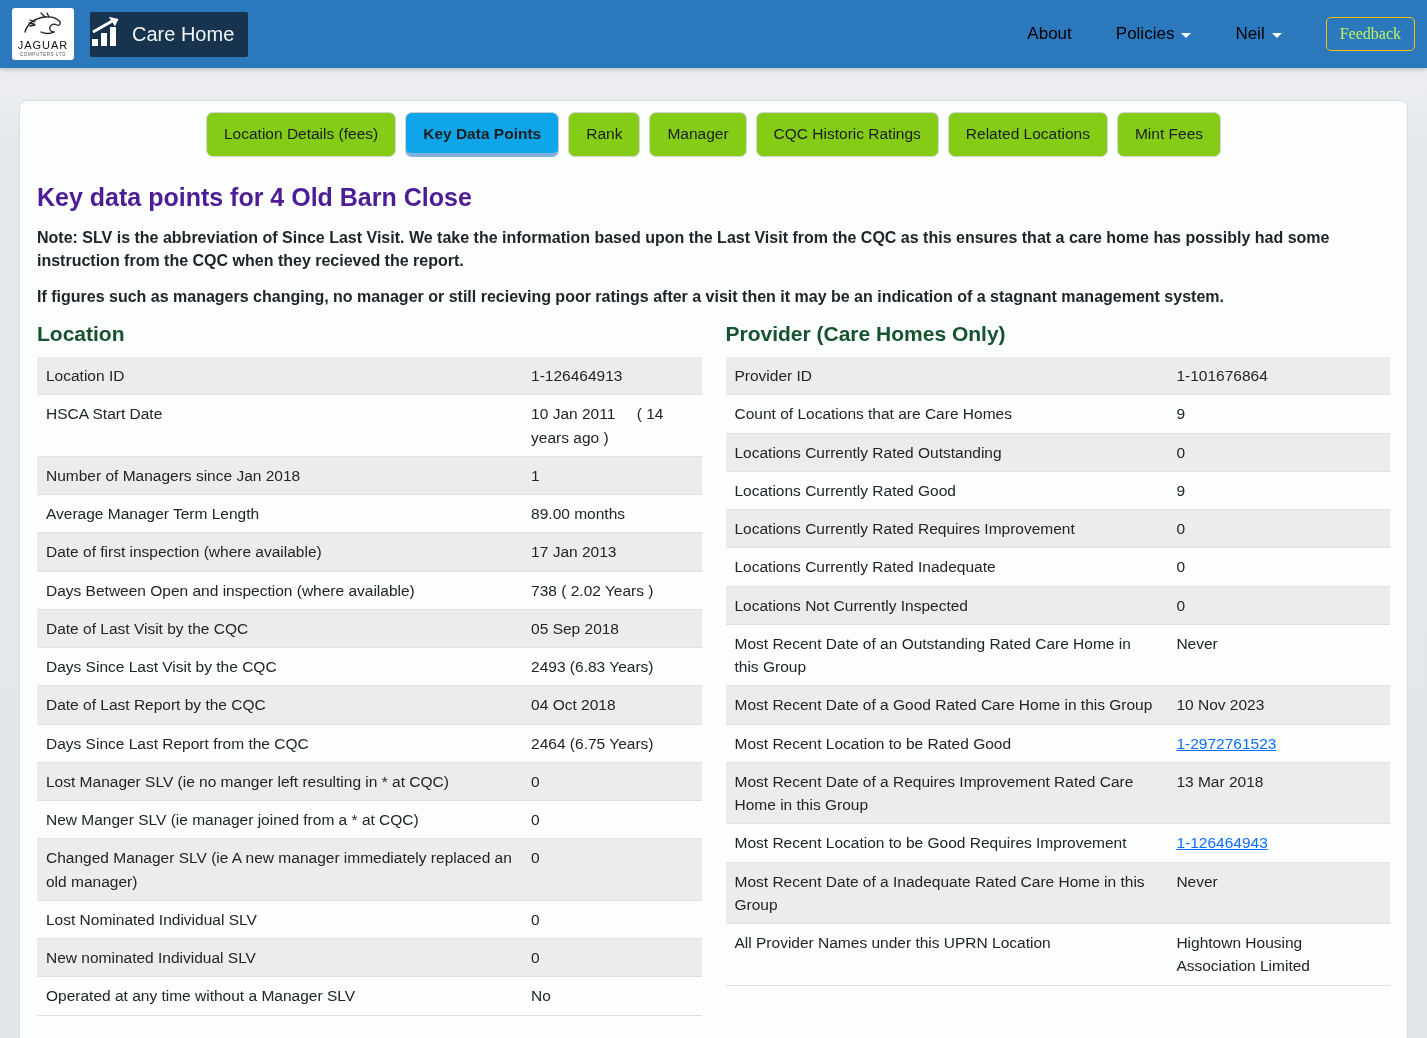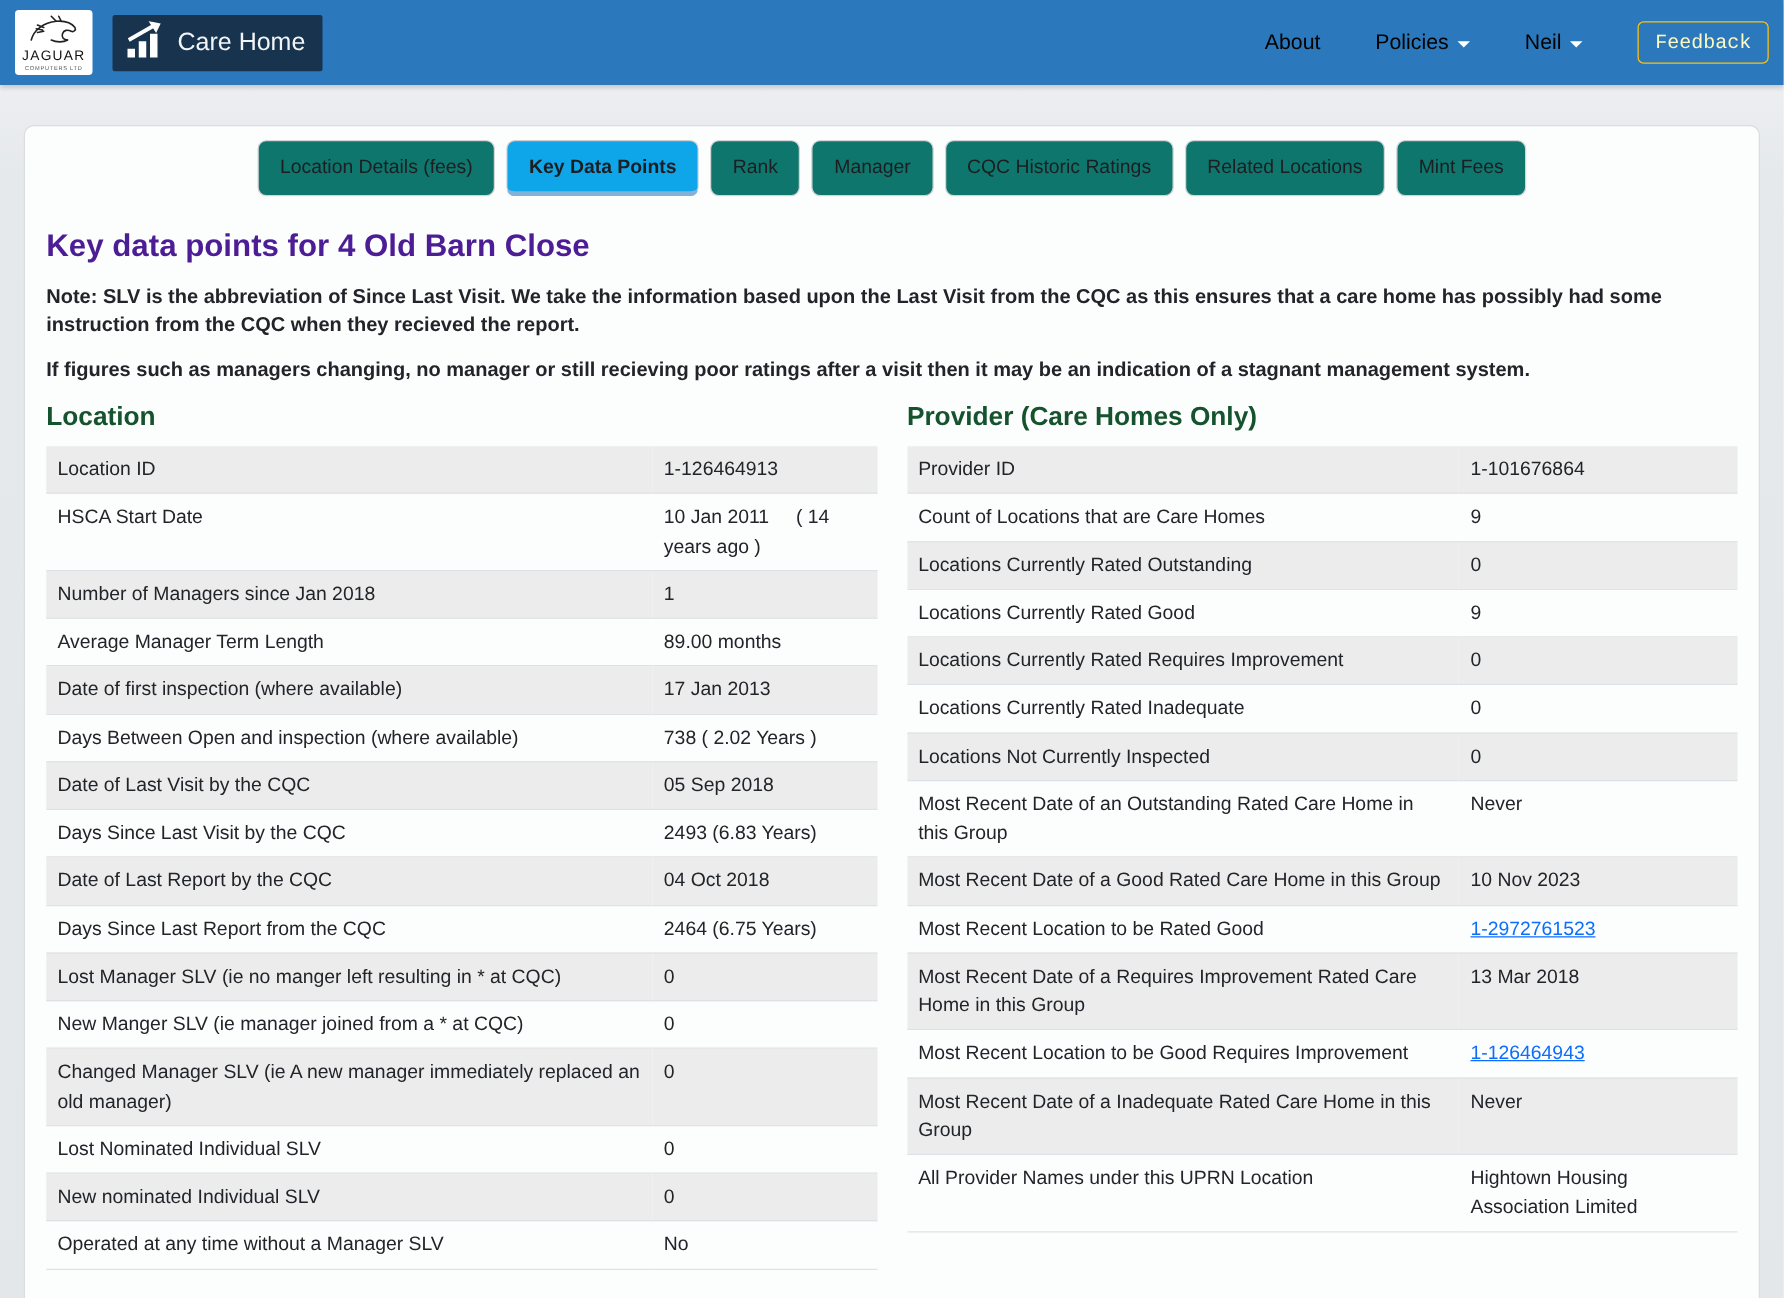--- a/index.html
+++ b/index.html
@@ -19,51 +19,51 @@
   .brand-jaguar {
     width:62px; height:52px; background:#ffffff; border-radius:3px;
     display:flex; flex-direction:column; align-items:center; justify-content:flex-start;
     padding-top:2px; cursor:pointer;
   }
   .brand-jaguar svg { width:44px; height:30px; display:block; }
   .jag-name { font-size:11px; font-weight:400; letter-spacing:1px; color:#111; line-height:1; }
   .jag-sub  { font-size:4.5px; letter-spacing:.6px; color:#555; line-height:1.6; }
   .brand-app {
     margin-left:16px; height:45px; background:#17334e; border-radius:2px;
-    display:flex; align-items:center; padding:0 14px 0 10px; gap:8px; cursor:pointer;
+    display:flex; align-items:center; padding:0 14px 0 0; gap:8px; cursor:pointer;
   }
   .brand-app svg { width:34px; height:30px; }
   .brand-app-label { color:#f2f5f8; font-size:20px; }
 
   .nav-right { margin-left:auto; display:flex; align-items:center; gap:44px; }
   .nav-link {
     color:#000000; font-size:17px; text-decoration:none; display:flex;
     align-items:center; gap:7px; cursor:pointer;
   }
   .caret {
     width:0; height:0; border-left:5px solid transparent; border-right:5px solid transparent;
     border-top:5px solid #ffffff; display:inline-block; margin-top:2px;
   }
   .feedback-btn {
-    background:transparent; border:1px solid #ffc107; color:#fef9c3;
+    background:transparent; border:1px solid #ffc107; color:#bef264;
     font-size:16px; padding:7px 13px; border-radius:5px; cursor:pointer;
-    font-family:Liberation Mono, monospace; margin-left:0;
+    font-family:Liberation Serif, serif; margin-left:0;
   }
   .nav-right { margin-right:2px; }
 
   
   .card {
     margin:32px 19px 28px 19px; background:#fcfdfd; border:1px solid #dadde0;
     border-radius:8px; padding:10px 17px 34px 17px; min-height:908px;
   }
 
   
   .tab-bar { display:flex; justify-content:center; gap:9px; flex-wrap:wrap; margin-top:1px; }
   .tab {
-    background:#0f766e; border:1px solid #d5d5d5; border-radius:7px;
+    background:#84cc16; border:1px solid #d5d5d5; border-radius:7px;
     padding:12px 17px; font-size:15.5px; color:#1c1e21; cursor:pointer;
     font-family:"Liberation Sans", sans-serif; line-height:1.2;
   }
   .tab.active {
     background:#0ea5e9; font-weight:700; border-color:#cfcfcf;
     border-bottom:4px solid #84b1da; border-bottom-left-radius:7px; border-bottom-right-radius:7px;
     padding-bottom:9px;
   }
 
   

